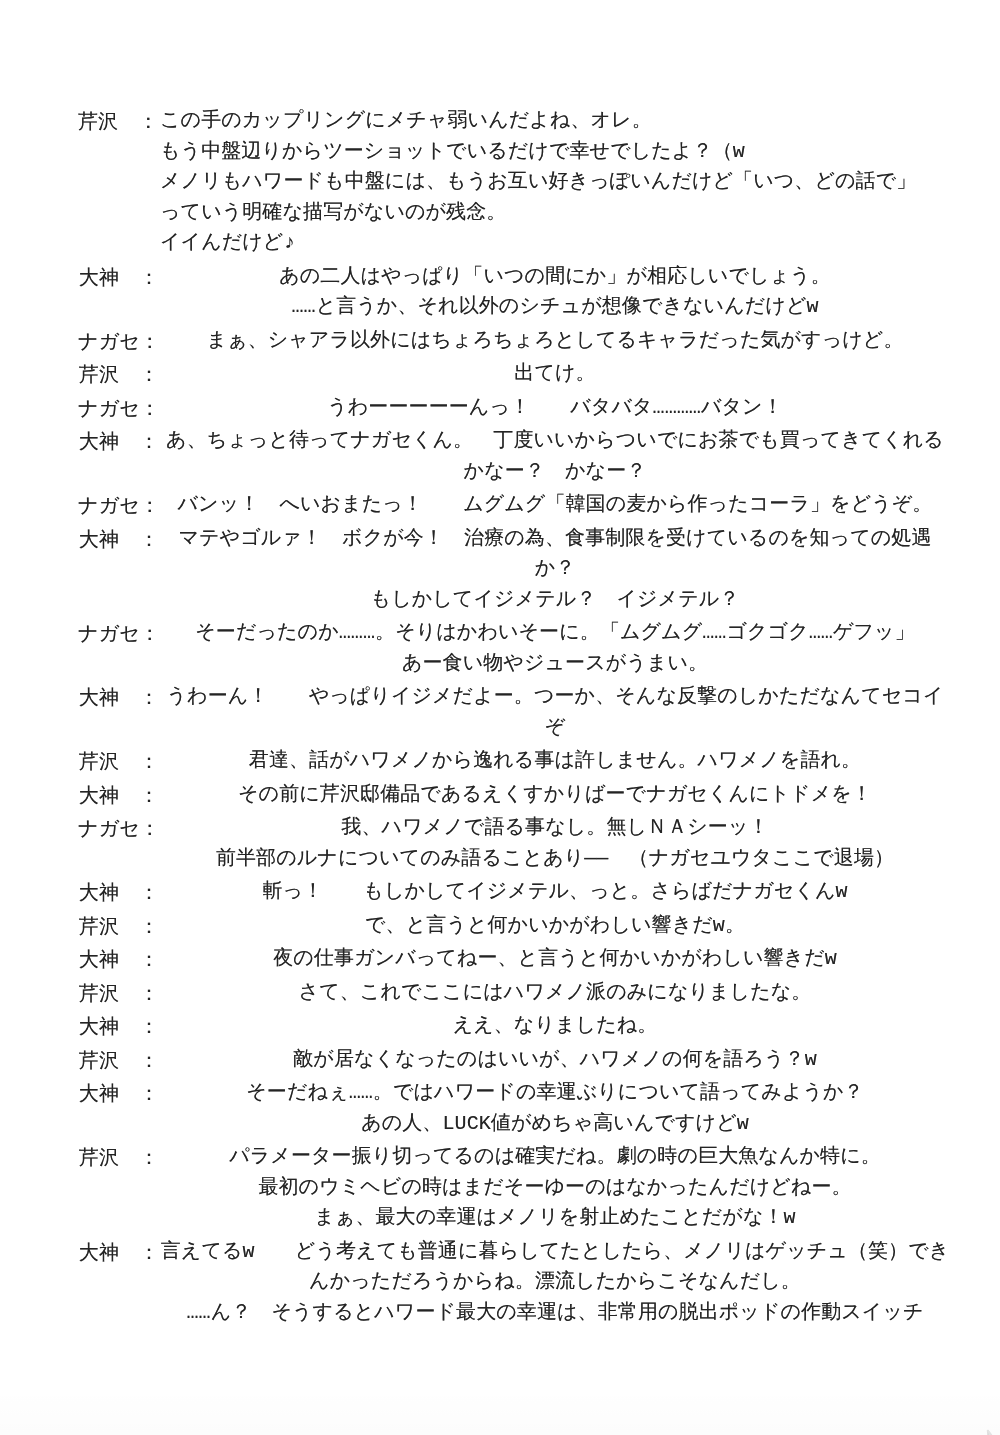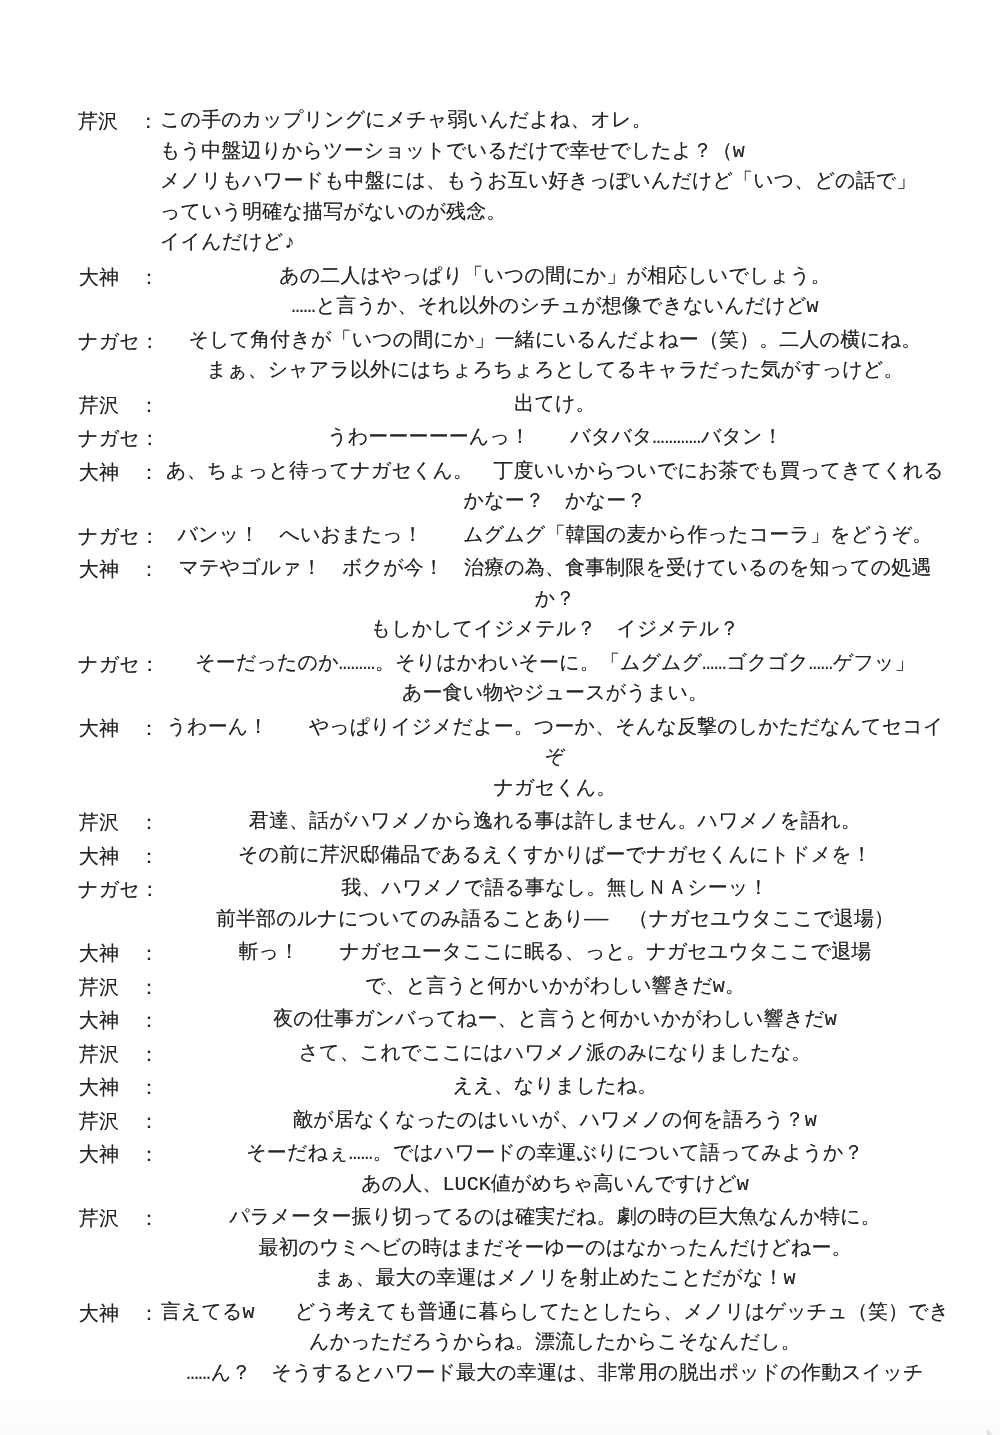--- a/index.html
+++ b/index.html
@@ -89,21 +89,20 @@
       <div class="turn">
         <div class="speaker">大神　：</div>
         <div class="lines">
           <div class="line">あの二人はやっぱり「いつの間にか」が相応しいでしょう。</div>
           <div class="line">……と言うか、それ以外のシチュが想像できないんだけどw</div>
         </div>
       </div>
       <div class="turn">
         <div class="speaker">ナガセ：</div>
         <div class="lines">
-          <div class="line">そして角付きが「いつの間にか」一緒にいるんだよねー（笑）。二人の横にね。</div>
           <div class="line">まぁ、シャアラ以外にはちょろちょろとしてるキャラだった気がすっけど。</div>
         </div>
       </div>
       <div class="turn">
         <div class="speaker">芹沢　：</div>
         <div class="lines">
           <div class="line">出てけ。</div>
         </div>
       </div>
       <div class="turn">
@@ -136,21 +135,20 @@
         <div class="speaker">ナガセ：</div>
         <div class="lines">
           <div class="line">そーだったのか………。そりはかわいそーに。「ムグムグ……ゴクゴク……ゲフッ」</div>
           <div class="line">あー食い物やジュースがうまい。</div>
         </div>
       </div>
       <div class="turn">
         <div class="speaker">大神　：</div>
         <div class="lines">
           <div class="line">うわーん！　　やっぱりイジメだよー。つーか、そんな反撃のしかただなんてセコイぞ</div>
-          <div class="line">ナガセくん。</div>
         </div>
       </div>
       <div class="turn">
         <div class="speaker">芹沢　：</div>
         <div class="lines">
           <div class="line">君達、話がハワメノから逸れる事は許しません。ハワメノを語れ。</div>
         </div>
       </div>
       <div class="turn">
         <div class="speaker">大神　：</div>
@@ -161,21 +159,21 @@
       <div class="turn">
         <div class="speaker">ナガセ：</div>
         <div class="lines">
           <div class="line">我、ハワメノで語る事なし。無しＮＡシーッ！</div>
           <div class="line">前半部のルナについてのみ語ることあり――　（ナガセユウタここで退場）</div>
         </div>
       </div>
       <div class="turn">
         <div class="speaker">大神　：</div>
         <div class="lines">
-          <div class="line">斬っ！　　ナガセユータここに眠る、っと。ナガセユウタここで退場</div>
+          <div class="line">斬っ！　　もしかしてイジメテル、っと。さらばだナガセくんw</div>
         </div>
       </div>
       <div class="turn">
         <div class="speaker">芹沢　：</div>
         <div class="lines">
           <div class="line">で、と言うと何かいかがわしい響きだw。</div>
         </div>
       </div>
       <div class="turn">
         <div class="speaker">大神　：</div>

